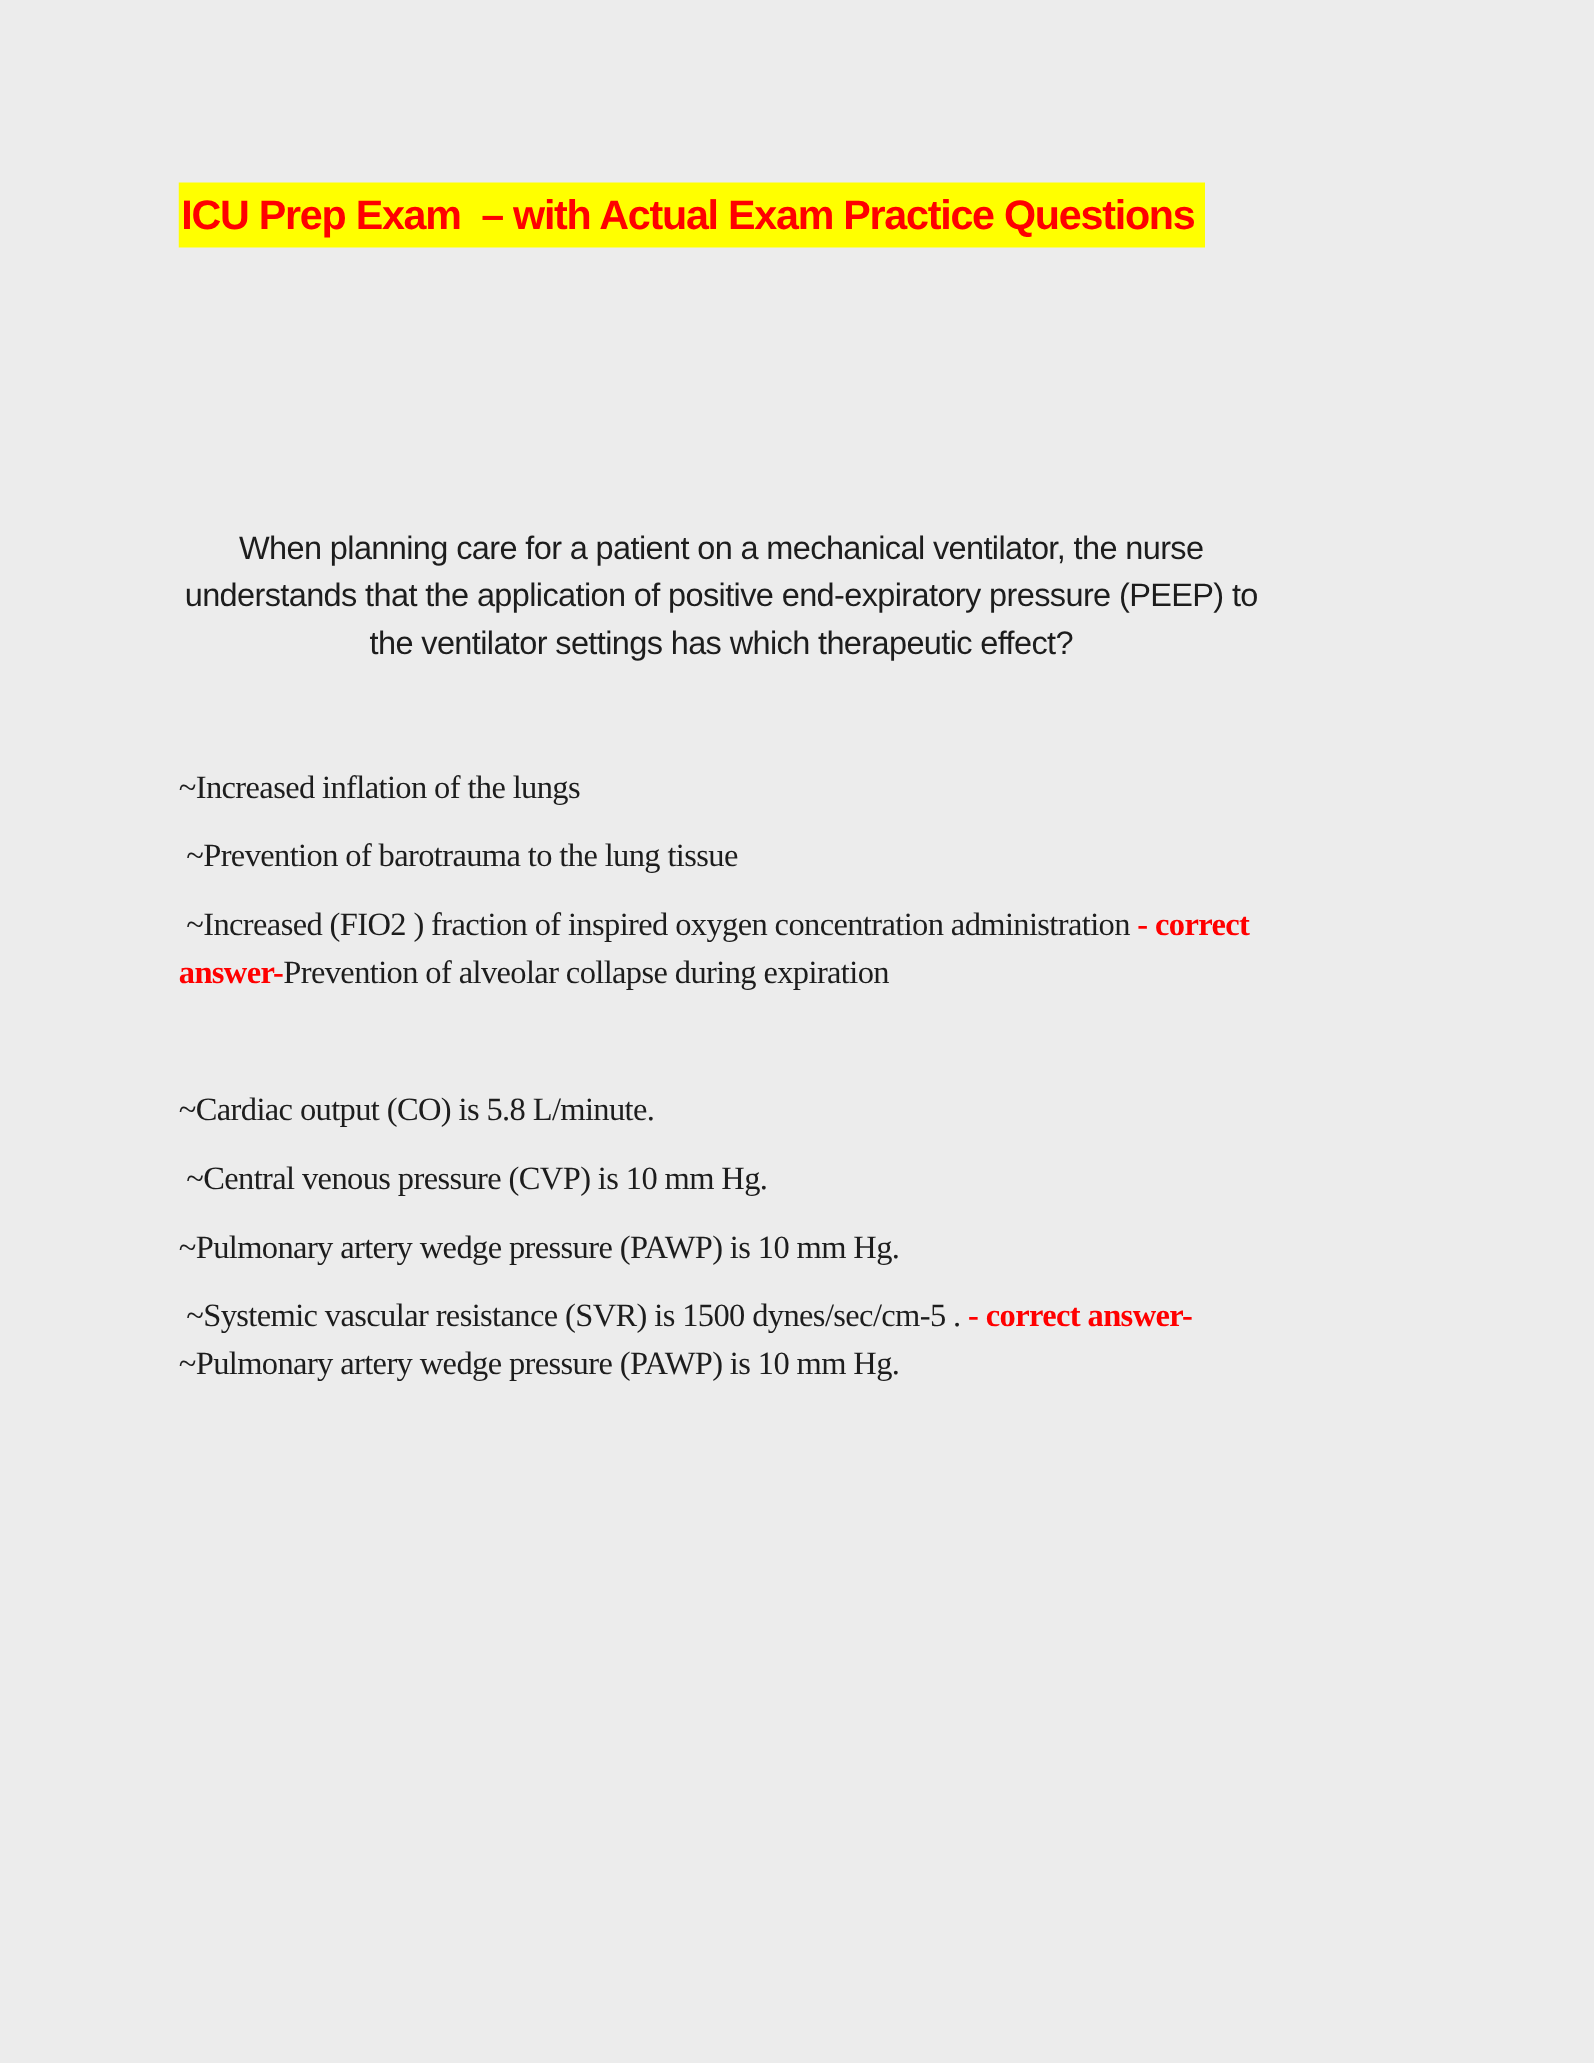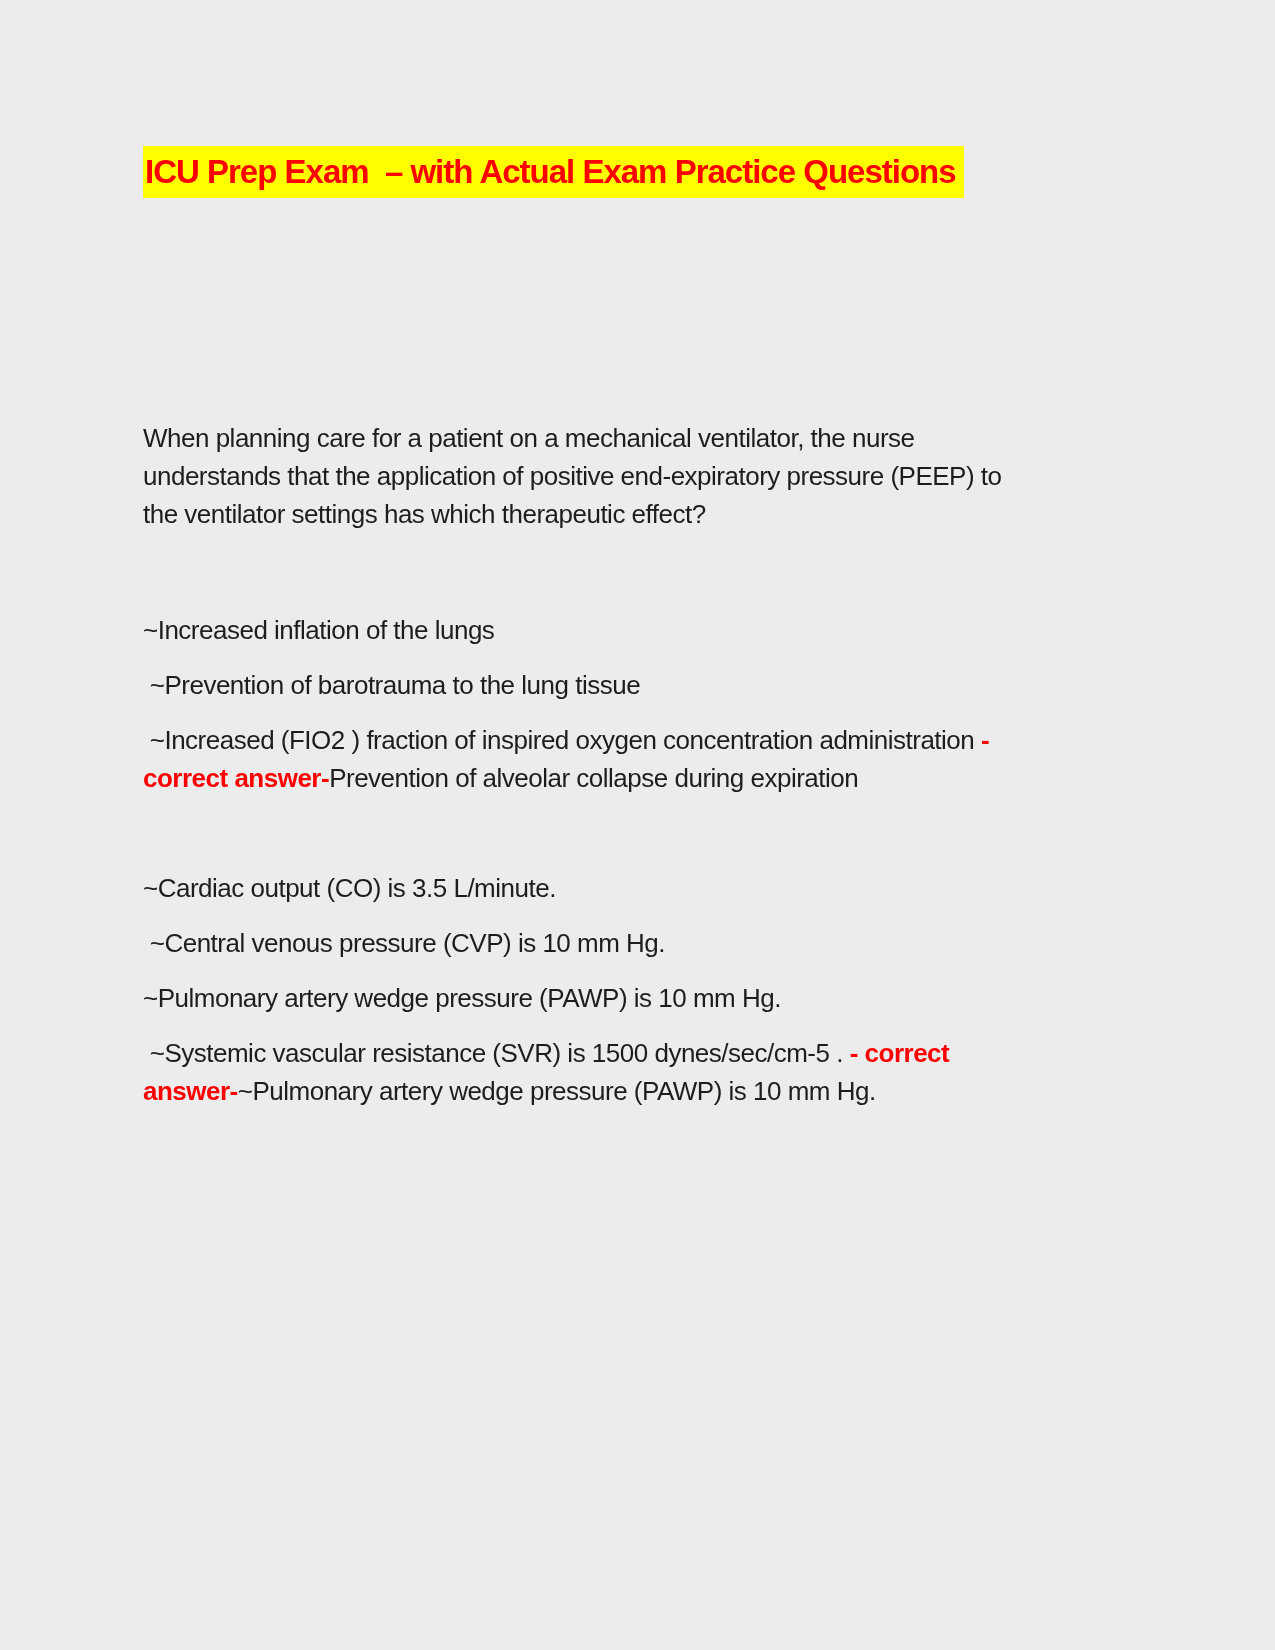--- a/index.html
+++ b/index.html
@@ -46,22 +46,22 @@
   .para {
     margin: 0;
     padding: 0;
     max-width: 1042px;
     font-size: 26px;
     line-height: 38px;
     letter-spacing: -0.5px;
     color: var(--body_text);
     white-space: pre-wrap;
   }
-  .stem { margin-bottom: 78px; }
-  .opt { margin-bottom: 17px; }
+  .stem { margin-bottom: 78px; text-align: center; }
+  .opt { margin-bottom: 17px; font-family: Liberation Serif, serif; }
   .opt-last { margin-bottom: 72px; }
   .marker {
     color: var(--marker_red);
     font-weight: bold;
   }
 </style>
 </head>
 <body>
 
 <div class="page">
@@ -73,21 +73,21 @@
   <p class="para stem">When planning care for a patient on a mechanical ventilator, the nurse understands that the application of positive end-expiratory pressure (PEEP) to the ventilator settings has which therapeutic effect?</p>
 
   <p class="para opt">~Increased inflation of the lungs</p>
 
   <p class="para opt"> ~Prevention of barotrauma to the lung tissue</p>
 
 
   <p class="para opt opt-last"><span> ~Increased (FIO2 ) fraction of inspired oxygen concentration administration </span><span class="marker">- correct answer-</span><span>Prevention of alveolar collapse during expiration</span></p>
 
 
-  <p class="para opt">~Cardiac output (CO) is 3.5 L/minute.</p>
+  <p class="para opt">~Cardiac output (CO) is 5.8 L/minute.</p>
 
   <p class="para opt"> ~Central venous pressure (CVP) is 10 mm Hg.</p>
 
   <p class="para opt">~Pulmonary artery wedge pressure (PAWP) is 10 mm Hg.</p>
 
   <p class="para opt opt-last"><span> ~Systemic vascular resistance (SVR) is 1500 dynes/sec/cm-5 . </span><span class="marker">- correct answer-</span><span>~Pulmonary artery wedge pressure (PAWP) is 10 mm Hg.</span></p>
 
 </div>
 
 </body></html>

